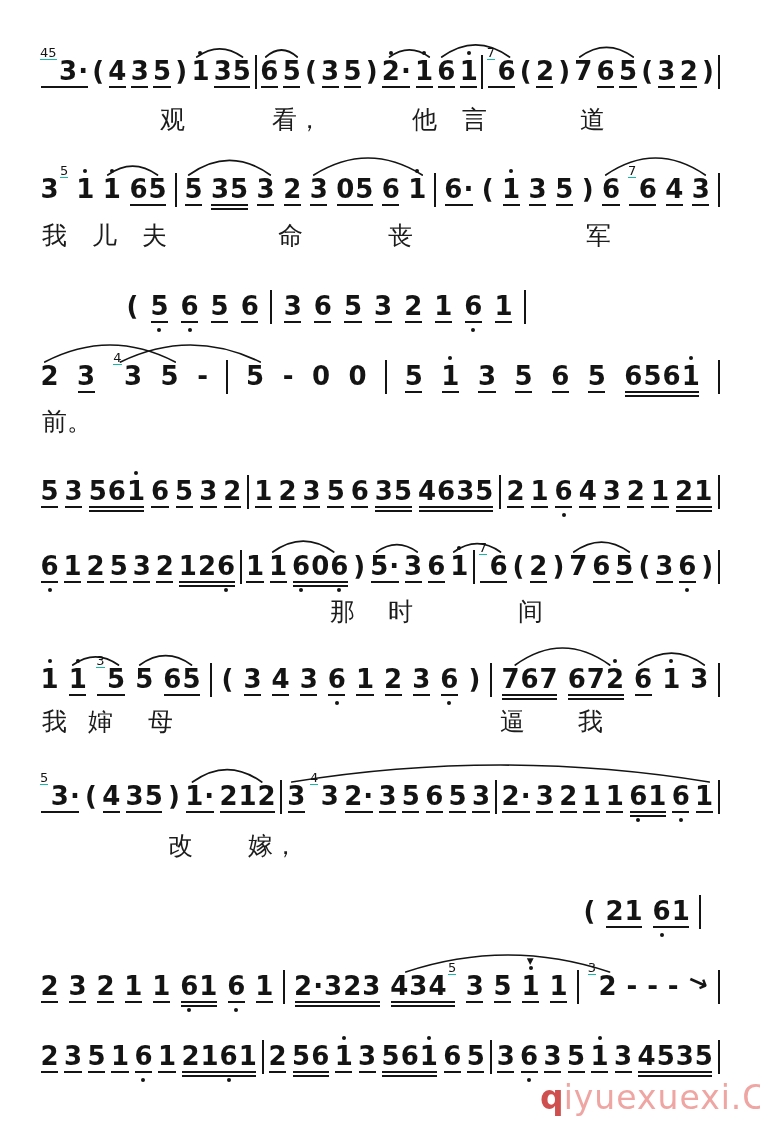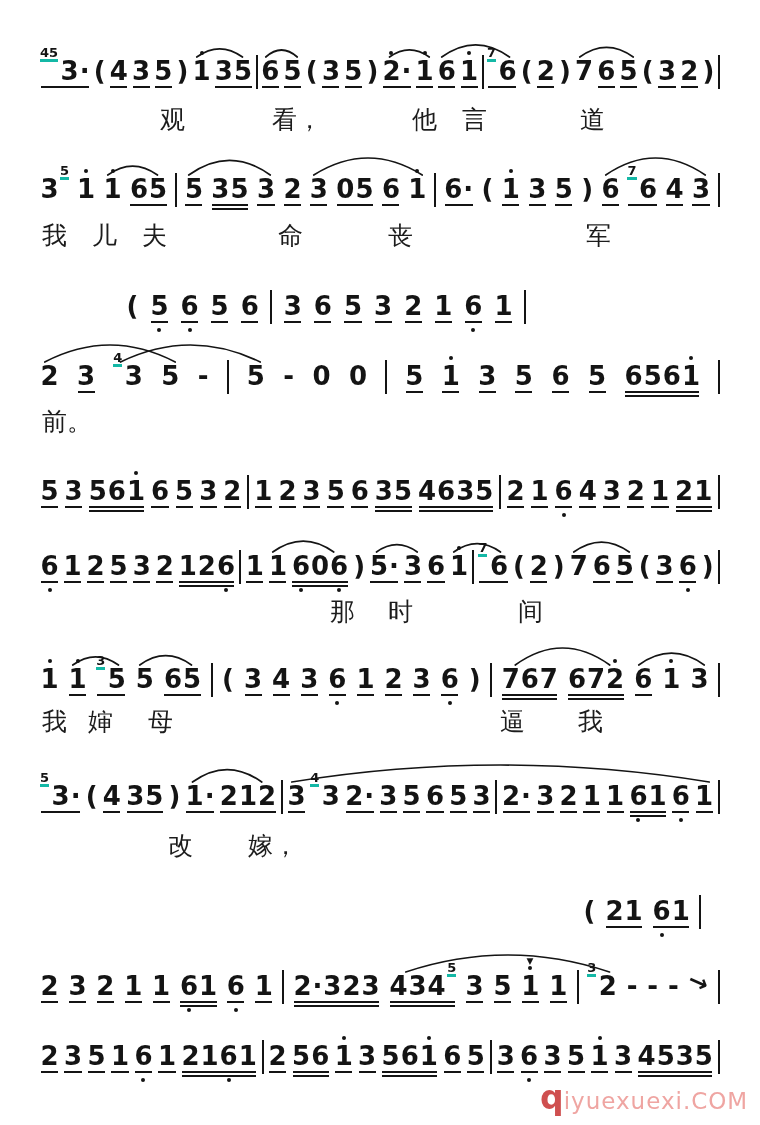--- a/index.html
+++ b/index.html
@@ -9,29 +9,29 @@
   }
   .mline{position:absolute;display:flex;align-items:flex-start;height:40px;}
   .just{justify-content:space-between;}
   .note{position:relative;display:inline-flex;font-weight:700;font-size:26px;line-height:1;white-space:nowrap;}
   .ch{position:relative;display:inline-block;padding:0 .5px;}
   .bar{width:2px;height:34px;background:#141414;margin-top:-3px;flex:0 0 2px;}
   .ul{position:absolute;left:1px;right:1px;height:2px;background:#141414;bottom:-4px;}
   .ul2{bottom:-8px;}
   .dot-a{position:absolute;width:4px;height:4px;border-radius:50%;background:#141414;top:-7px;left:50%;transform:translateX(-50%);}
   .dot-b{position:absolute;width:4px;height:4px;border-radius:50%;background:#141414;bottom:-13px;left:50%;transform:translateX(-50%);}
-  .grace{font-size:13px;font-weight:700;position:relative;top:-12px;margin:0 2px 0 0;border-bottom:3px solid #14b8a6;align-self:flex-start;}
+  .grace{font-size:13px;font-weight:400;position:relative;top:-12px;margin:0 2px 0 0;border-bottom:1px solid #14b8a6;align-self:flex-start;}
   .grace.after{margin:0 0 0 1px;}
   .acc{position:absolute;top:-16px;left:30%;font-size:9px;}
   .arrow{transform:rotate(24deg);position:relative;top:-3px;font-size:24px;}
   .slur{position:absolute;left:0;top:-21px;height:22px;pointer-events:none;overflow:visible;}
   .lyr{position:absolute;font-size:25px;line-height:1.1;font-family:"Liberation Serif","DejaVu Serif",serif;color:#1c1c1c;}
   .wm{position:absolute;white-space:nowrap;}
   .wm .q{font-size:33px;font-weight:700;}
-  .wm .r{font-size:23px;font-weight:400;letter-spacing:1px;}
+  .wm .r{font-size:33px;font-weight:400;letter-spacing:1px;}
 </style>
 </head>
 <body>
 
 <div id="page">
   <div class="wm" style="left: 540px; top: 1078px;"><span class="q" style="color: rgb(207, 79, 79);">q</span><span class="r" style="color: rgb(239, 165, 162);">iyuexuexi</span><span class="r" style="color: rgb(239, 165, 162);">.COM</span></div>
 <div class="mline just" style="top: 58px; left: 40px; width: 680px;">
       <span class="note">
         <span class="grace">45</span>
         <span class="ch">3</span>

